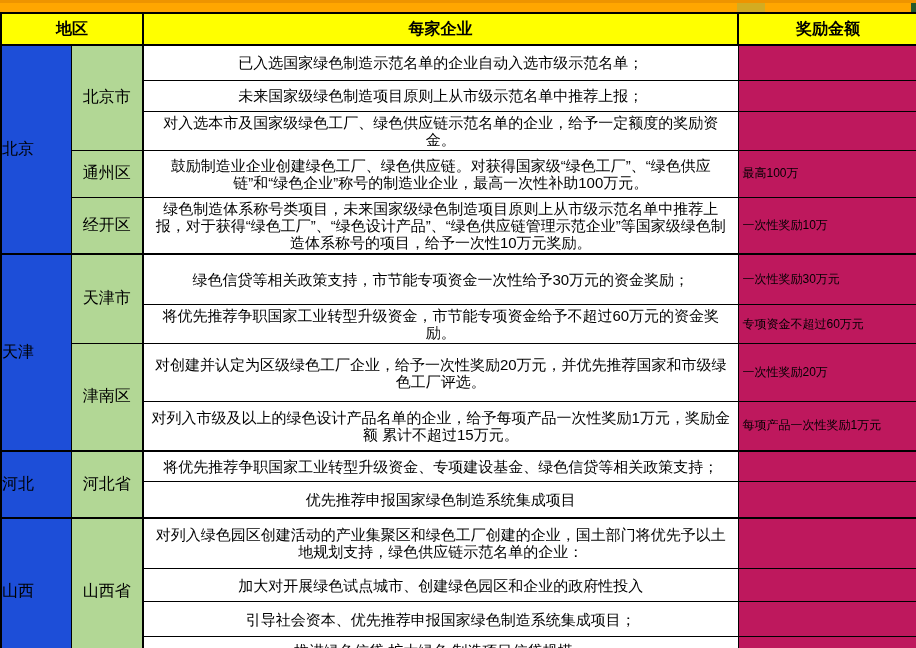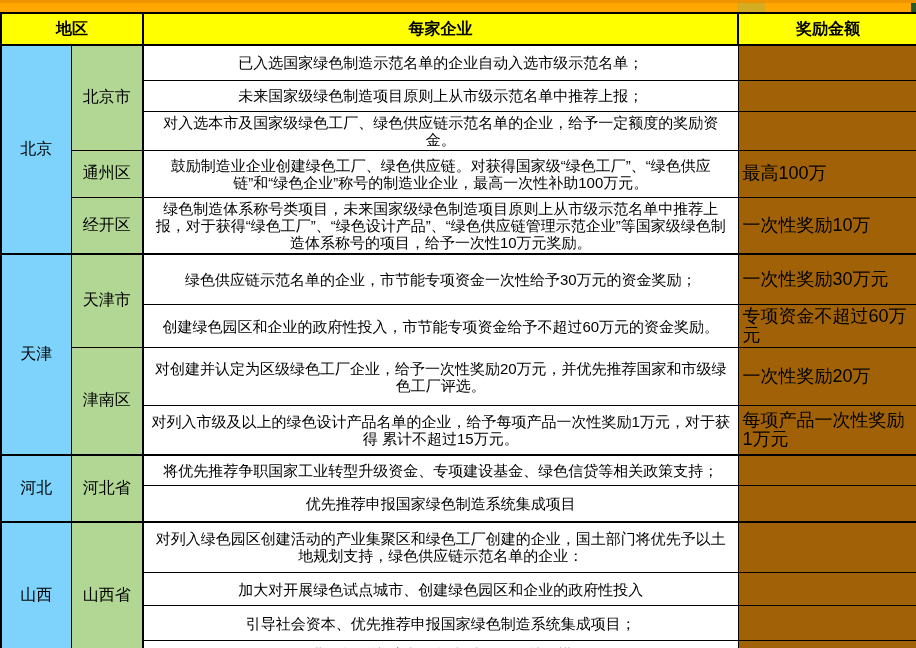--- a/index.html
+++ b/index.html
@@ -16,26 +16,26 @@
     background:#24592B; }
 
   table.policy-table { border-collapse:collapse; table-layout:fixed; width:916px;
     border:2px solid #000; }
   th, td { border:1px solid #000; vertical-align:middle; overflow:hidden; }
 
   th { background:#FFFF00; font-size:16px; font-weight:bold; border-width:2px;
     text-align:center; padding:2px 4px; }
   th.amount-h { text-align:center; padding-left:5px; }
 
-  td.region { background:#7dd3fc; text-align:center; font-size:16px; }
+  td.region { background:#1d4ed8; text-align:left; font-size:16px; }
   td.sub { background:#B2D795; text-align:center; font-size:16px;
     border-right:2px solid #000; }
   td.policy { background:#fff; font-size:15px; line-height:17px; text-align:center;
     padding:2px 5px; }
-  td.amount { background:#a16207; font-size:18px; line-height:19px; text-align:left;
+  td.amount { background:#be185d; font-size:12px; line-height:19px; text-align:left;
     padding:2px 4px; }
 
   tr.group-start td { border-top:2px solid #000; }
 </style>
 </head>
 <body>
 
 <div class="page">
 
   <div class="top-strip">
@@ -79,34 +79,34 @@
     </tr>
     <tr style="height:52px">
       <td class="sub">经开区</td>
       <td class="policy">绿色制造体系称号类项目，未来国家级绿色制造项目原则上从市级示范名单中推荐上报，对于获得“绿色工厂”、“绿色设计产品”、“绿色供应链管理示范企业”等国家级绿色制造体系称号的项目，给予一次性10万元奖励。</td>
       <td class="amount">一次性奖励10万</td>
     </tr>
 
     <tr class="group-start" style="height:51px">
       <td class="region" rowspan="4">天津</td>
       <td class="sub" rowspan="2">天津市</td>
-      <td class="policy">绿色供应链示范名单的企业，市节能专项资金一次性给予30万元的资金奖励；</td>
+      <td class="policy">绿色信贷等相关政策支持，市节能专项资金一次性给予30万元的资金奖励；</td>
       <td class="amount">一次性奖励30万元</td>
     </tr>
     <tr style="height:31px">
-      <td class="policy">创建绿色园区和企业的政府性投入，市节能专项资金给予不超过60万元的资金奖励。</td>
+      <td class="policy">将优先推荐争职国家工业转型升级资金，市节能专项资金给予不超过60万元的资金奖励。</td>
       <td class="amount">专项资金不超过60万元</td>
     </tr>
     <tr style="height:58px">
       <td class="sub" rowspan="2">津南区</td>
       <td class="policy">对创建并认定为区级绿色工厂企业，给予一次性奖励20万元，并优先推荐国家和市级绿色工厂评选。</td>
       <td class="amount">一次性奖励20万</td>
     </tr>
     <tr style="height:49px">
-      <td class="policy">对列入市级及以上的绿色设计产品名单的企业，给予每项产品一次性奖励1万元，对于获得 累计不超过15万元。</td>
+      <td class="policy">对列入市级及以上的绿色设计产品名单的企业，给予每项产品一次性奖励1万元，奖励金额 累计不超过15万元。</td>
       <td class="amount">每项产品一次性奖励1万元</td>
     </tr>
 
     <tr class="group-start" style="height:31px">
       <td class="region" rowspan="2">河北</td>
       <td class="sub" rowspan="2">河北省</td>
       <td class="policy">将优先推荐争职国家工业转型升级资金、专项建设基金、绿色信贷等相关政策支持；</td>
       <td class="amount"></td>
     </tr>
     <tr style="height:36px">

